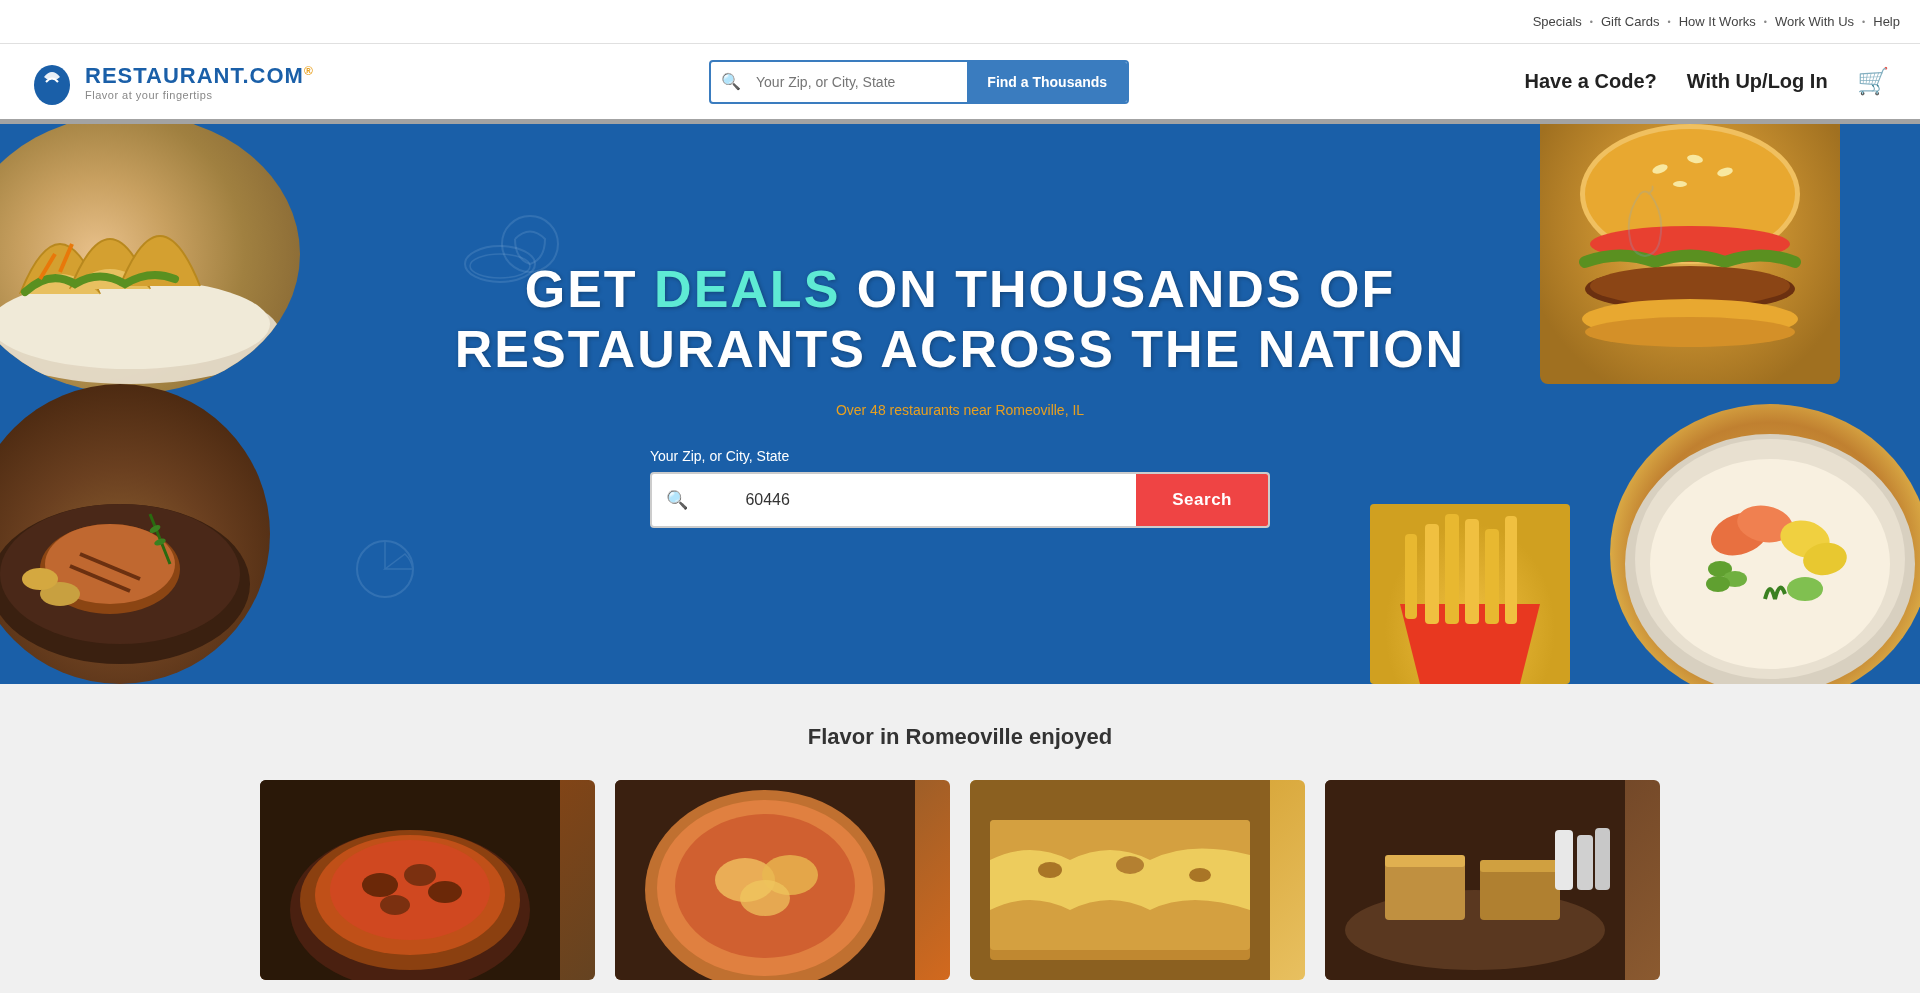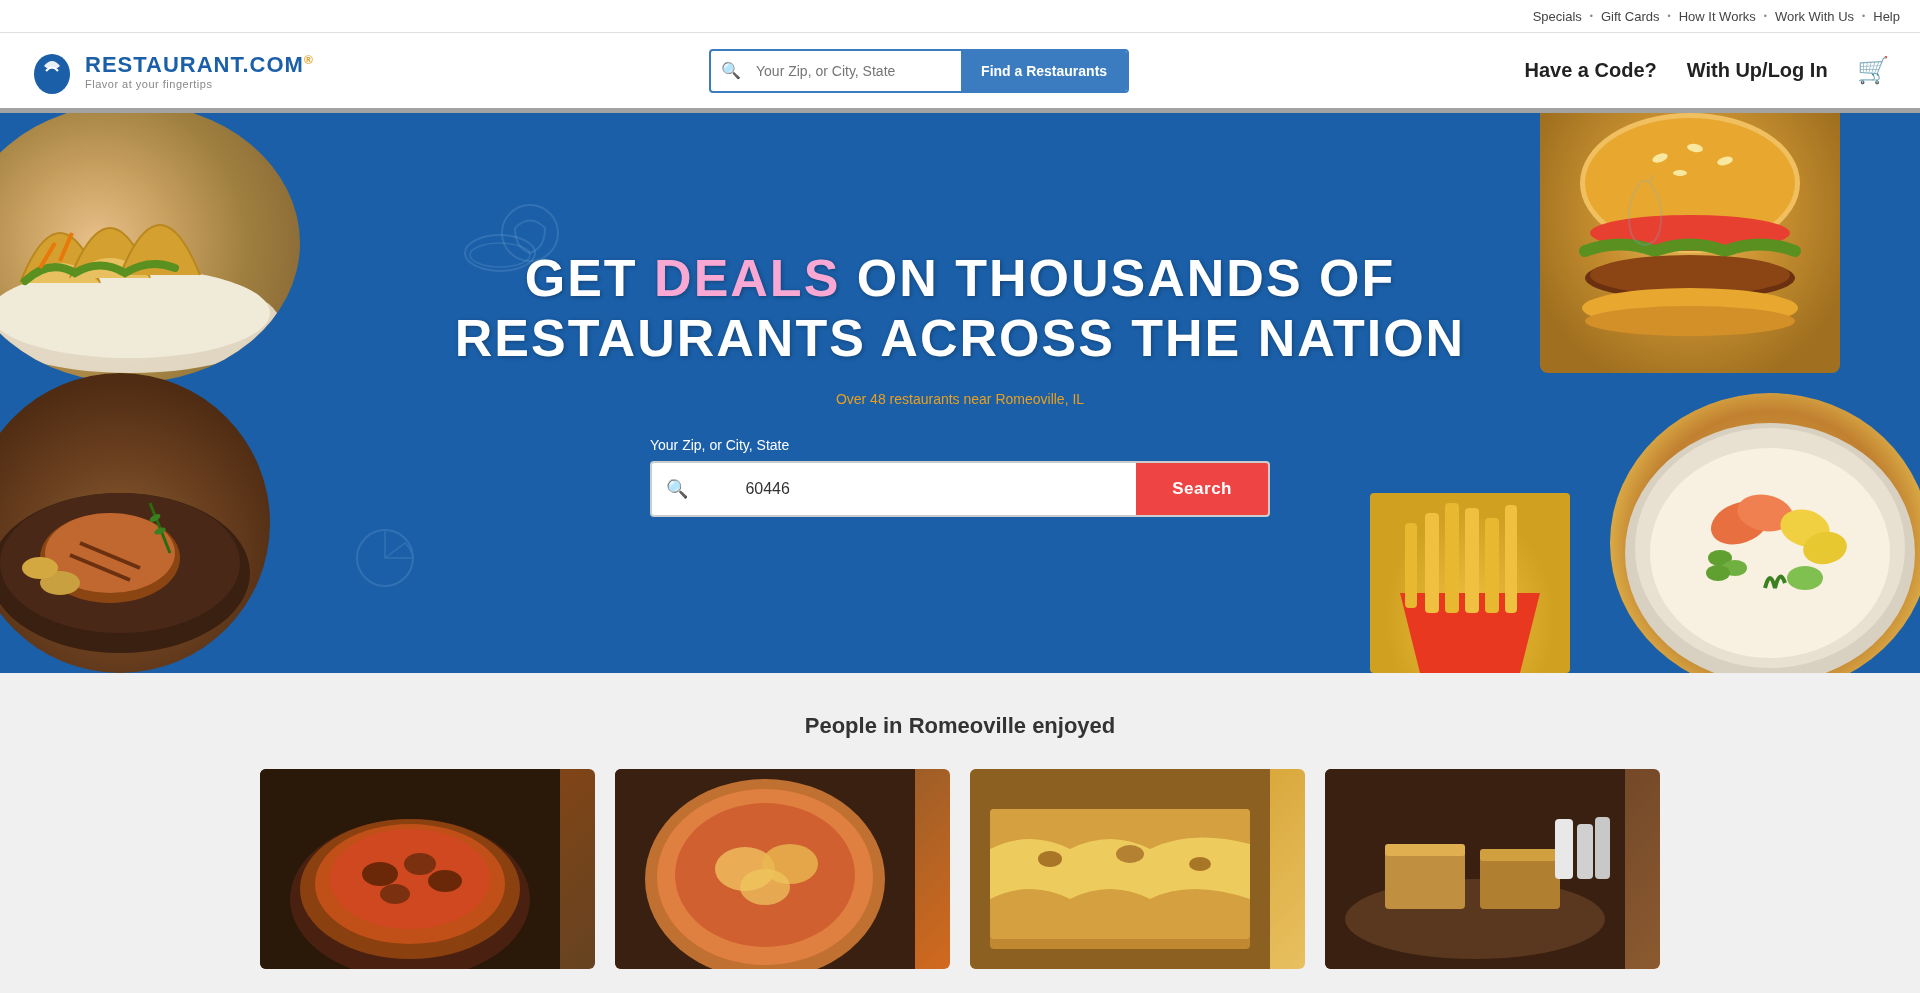--- a/index.html
+++ b/index.html
@@ -4,21 +4,21 @@
   <style>
     * { margin: 0; padding: 0; box-sizing: border-box; }
     body { font-family: Arial, sans-serif; width: 1920px; overflow-x: hidden; background: #f0f0f0; }
 
     
     .top-nav {
       background: #fff;
       display: flex;
       align-items: center;
       justify-content: space-between;
-      height: 33px;
+      height: 44px;
       padding: 0 20px;
       border-bottom: 1px solid #e0e0e0;
     }
     .top-nav-left {
       display: flex;
       align-items: center;
       gap: 6px;
       font-size: 13px;
       color: #444;
     }
@@ -139,21 +139,21 @@
     .hero-title {
       font-size: 52px;
       font-weight: 900;
       color: #fff;
       text-transform: uppercase;
       letter-spacing: 2px;
       line-height: 1.15;
       text-shadow: 1px 1px 4px rgba(0,0,0,0.3);
     }
     .hero-title .deals {
-      color: #f9a8d4;
+      color: #5eead4;
     }
     .hero-subtitle {
       color: #e8a020;
       font-size: 14px;
       margin-top: 22px;
       font-weight: 500;
     }
     .hero-search-label {
       color: #fff;
       font-size: 14px;
@@ -316,21 +316,21 @@
       <div class="logo-main">
         RESTAURANT.COM<span>®</span>
       </div>
       <div class="logo-sub">Flavor at your fingertips</div>
     </div>
   </div>
 
   <div class="header-search">
     <div class="header-search-icon">🔍</div>
     <input type="text" placeholder="Your Zip, or City, State" style="">
-    <button class="header-search-btn">Find a Restaurants</button>
+    <button class="header-search-btn">Find a Thousands</button>
   </div>
 
   <div class="header-right">
     <a href="#">Have a Code?</a>
     <a href="#">With Up/Log In</a>
     <div class="cart-icon">🛒</div>
   </div>
 </header>
 
 <section class="hero">
@@ -466,21 +466,21 @@
     <div class="hero-search-label">Your Zip, or City, State</div>
     <div class="hero-search-bar">
       <div class="hero-search-icon">🔍</div>
       <input class="hero-search-input" type="text" value="60446" style="">
       <button class="hero-search-btn">Search</button>
     </div>
   </div>
 </section>
 
 <section class="people-section">
-  <h2 class="people-title">People in Romeoville enjoyed</h2>
+  <h2 class="people-title">Flavor in Romeoville enjoyed</h2>
   <div class="people-grid">
     <div class="people-card food-card-1">
       <svg viewBox="0 0 300 200" width="300" height="200">
 
         <rect width="300" height="200" fill="#2a1808"></rect>
         <ellipse cx="150" cy="130" rx="120" ry="80" fill="#4a2010"></ellipse>
         <ellipse cx="150" cy="120" rx="110" ry="70" fill="#8b4010"></ellipse>
         <ellipse cx="150" cy="115" rx="95" ry="60" fill="#c05018"></ellipse>
         <ellipse cx="150" cy="110" rx="80" ry="50" fill="#d04820"></ellipse>
 

